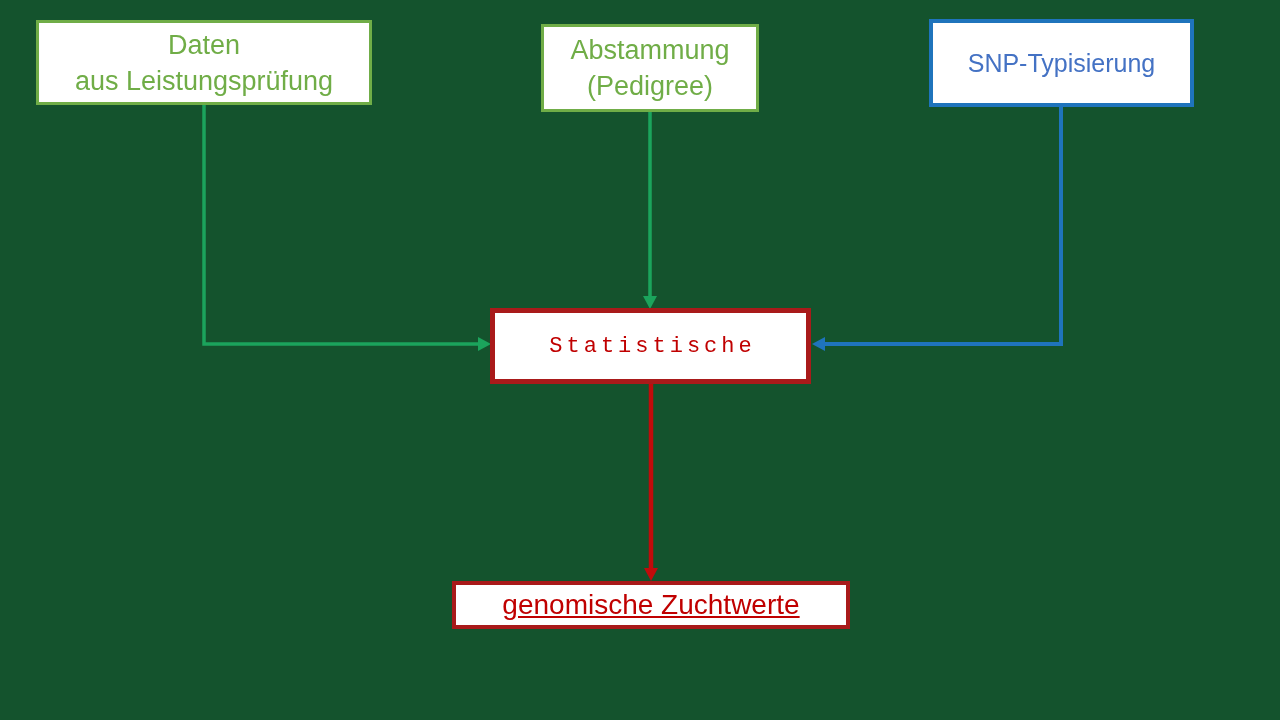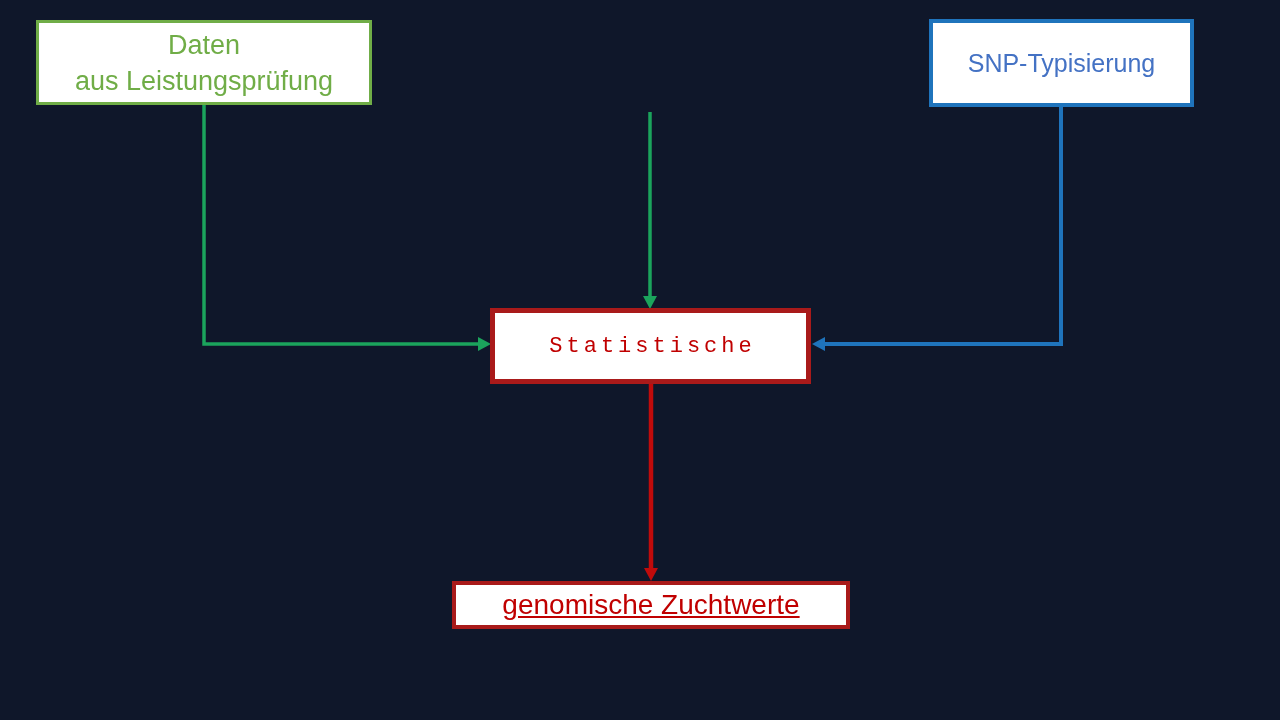--- a/index.html
+++ b/index.html
@@ -1,20 +1,20 @@
 <!DOCTYPE html>
 <html style="--green-box: #70ad47; --green-arrow: #1ba45c; --blue-border: #1f74bc; --blue-text: #4472c4; --blue-arrow: #1f74bc; --red-border: #a91a1a; --red-text: #c00000; --red-arrow: #c00b0b;"><head>
 <meta charset="utf-8">
 <style>
   html, body { margin: 0; padding: 0; background: #ffffff; }
   .stage {
     position: relative;
     width: 1280px;
     height: 720px;
-    background: #0f172a;
+    background: #14532d;
     overflow: hidden;
     font-family: "Liberation Sans", sans-serif;
   }
   .edges-layer {
     position: absolute;
     left: 0; top: 0;
     width: 1280px; height: 720px;
     pointer-events: none;
   }
   .node {
@@ -91,20 +91,24 @@
       <line class="edge-red" x1="651" y1="383" x2="651" y2="569"></line>
       <polygon class="head-red" points="644,568 658,568 651,581"></polygon>
     </g>
   </svg>
 
   <div class="node node-green" id="node-leistungspruefung">
     <span>Daten</span>
     <span>aus Leistungsprüfung</span>
   </div>
 
+  <div class="node node-green" id="node-abstammung">
+    <span>Abstammung</span>
+    <span>(Pedigree)</span>
+  </div>
 
   <div class="node node-blue" id="node-snp">
     <span>SNP-Typisierung</span>
   </div>
 
   <div class="node node-red-mono" id="node-statistik">
     <span>Statistische</span>
   </div>
 
   <div class="node node-red-sans" id="node-zuchtwerte">

